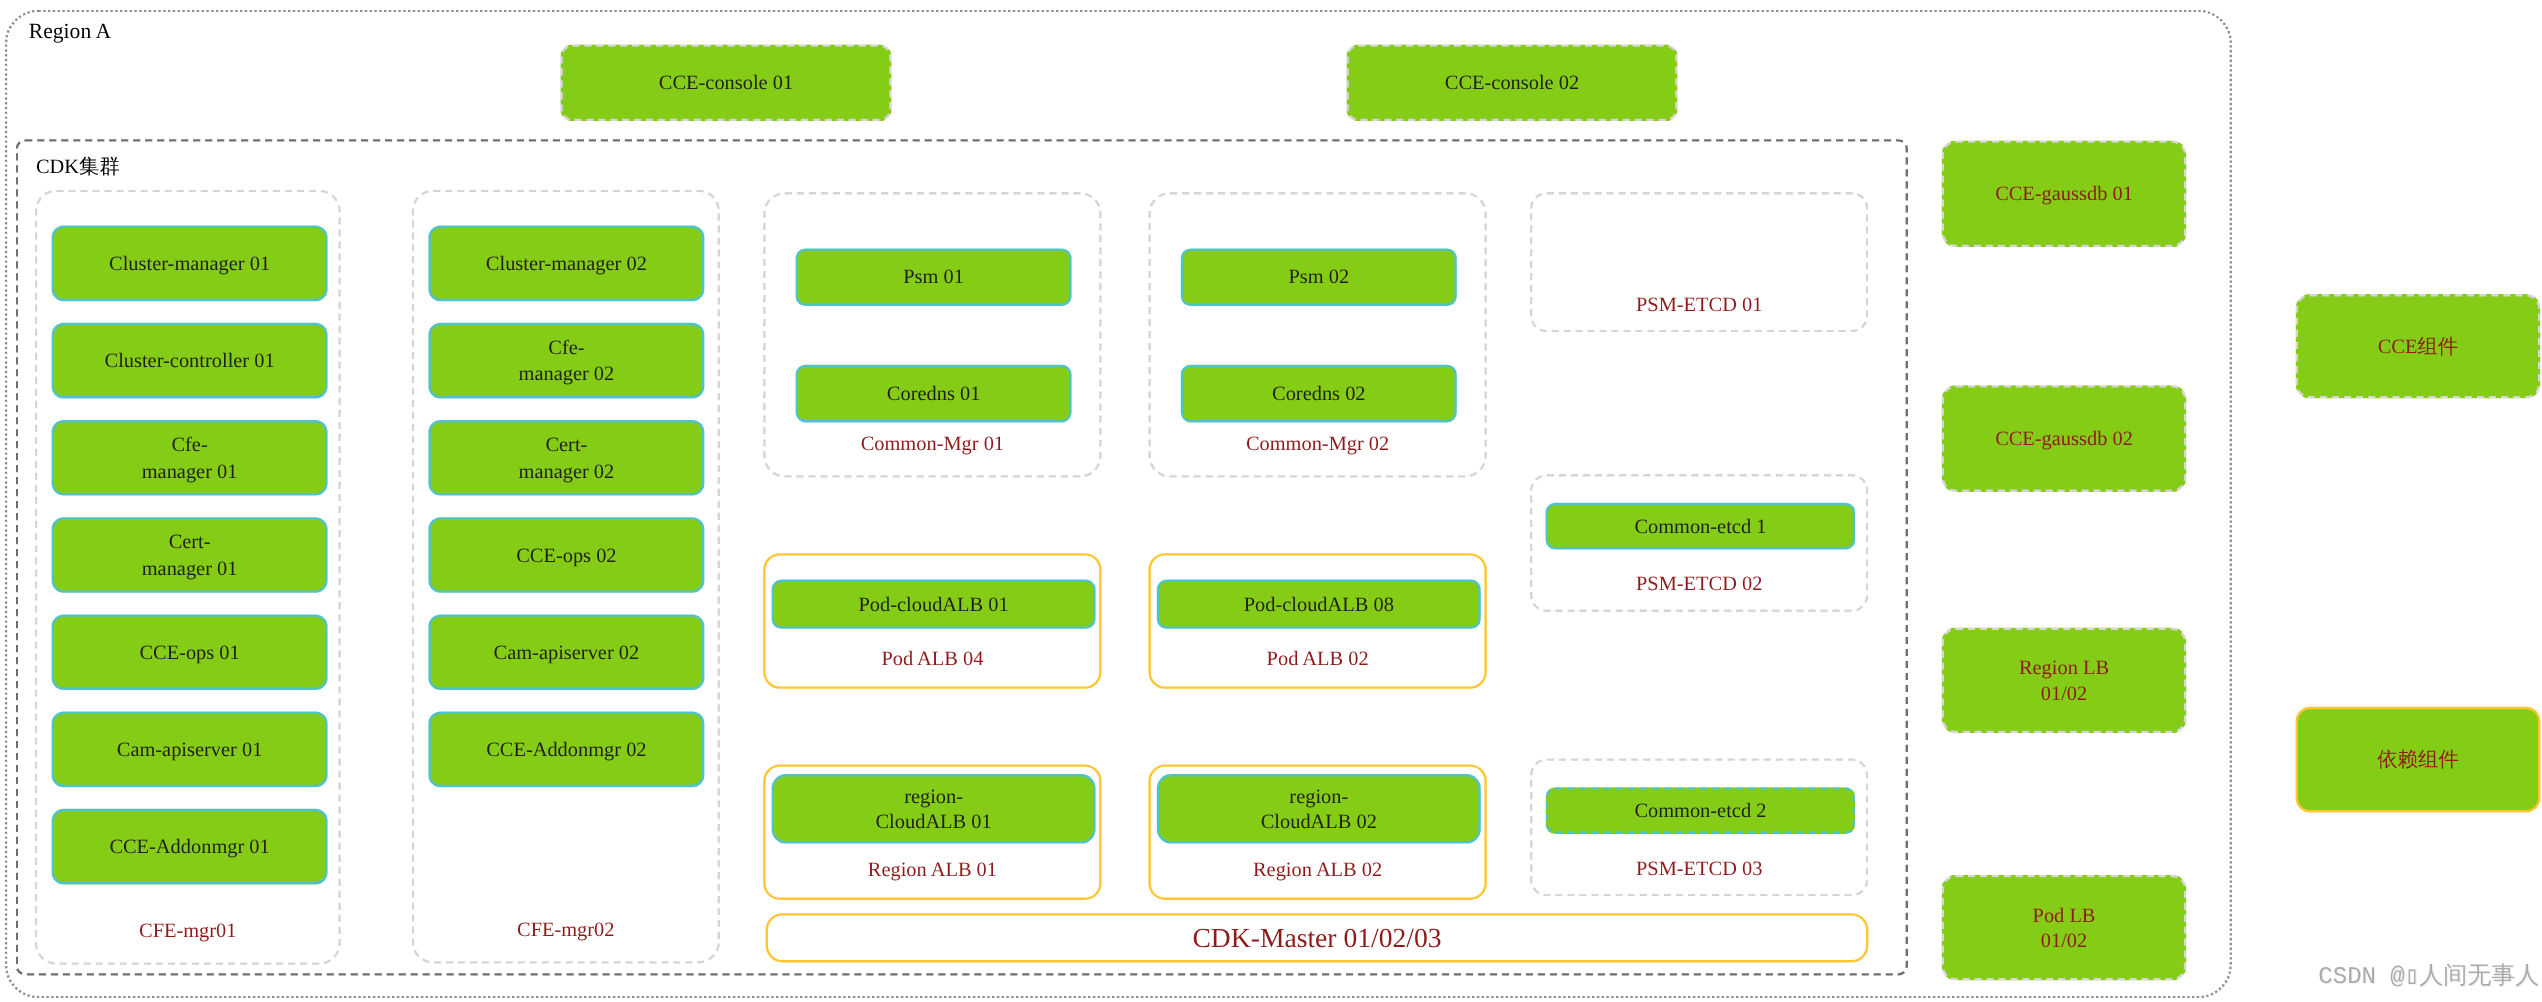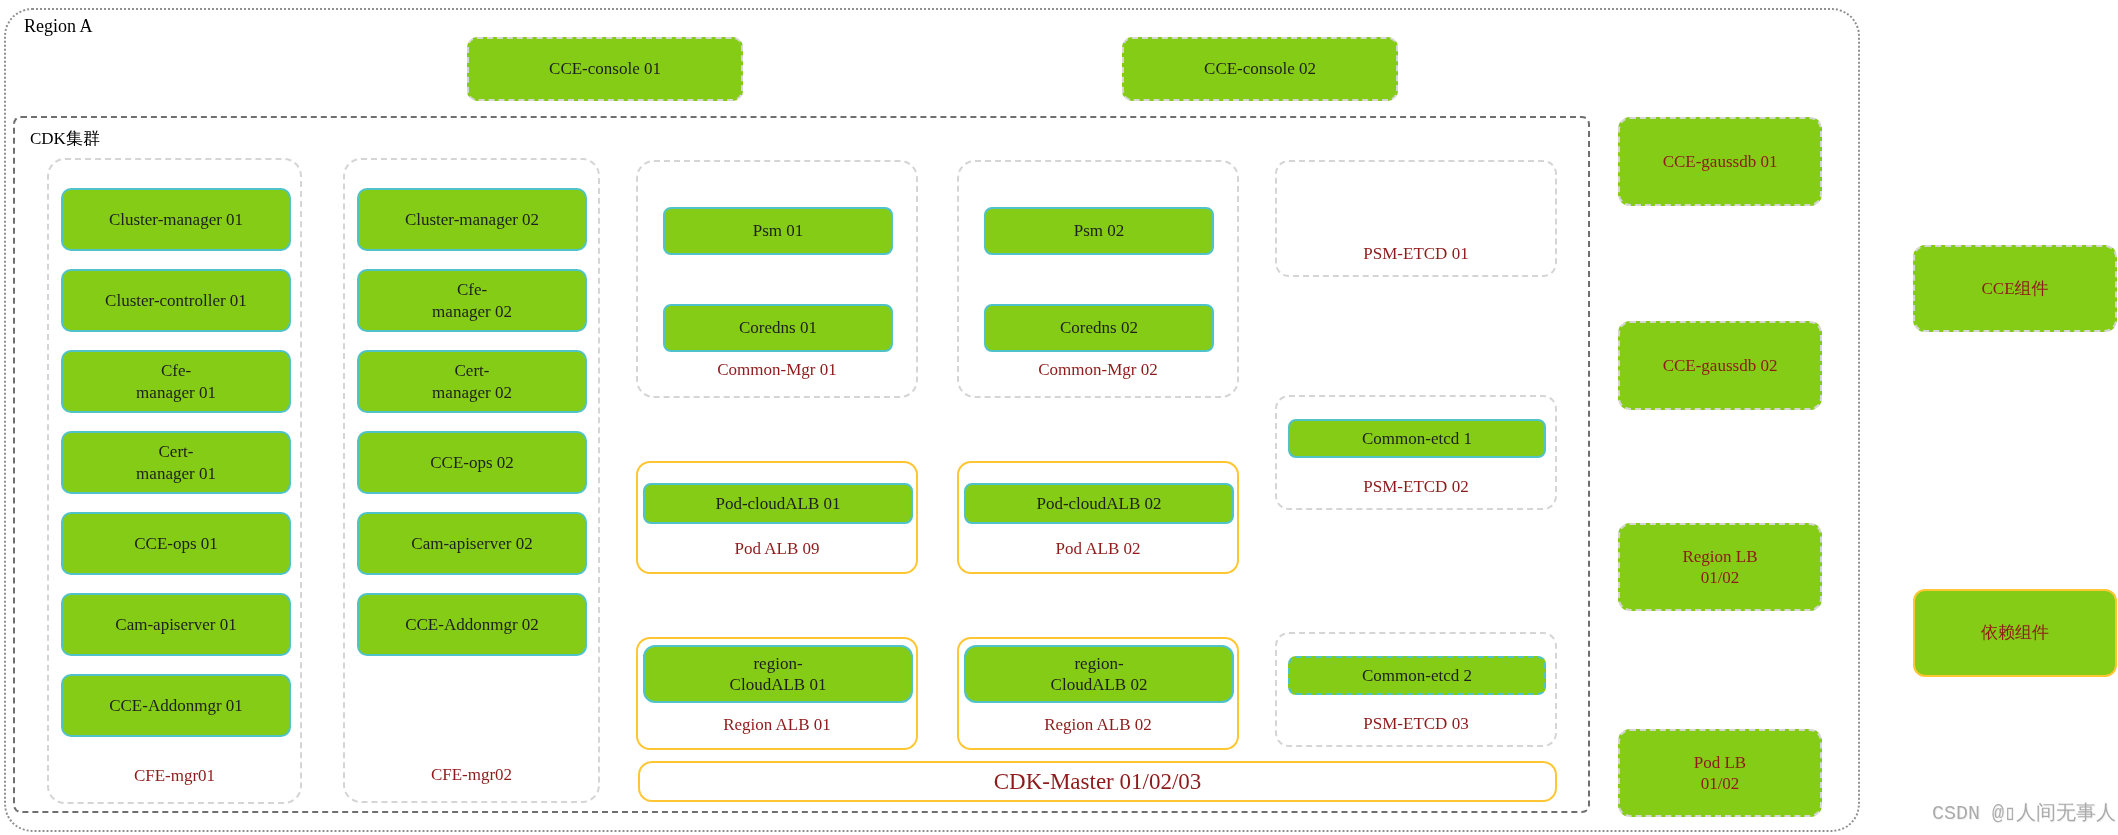--- a/index.html
+++ b/index.html
@@ -30,21 +30,21 @@
   .plain-node{border:2px dashed var(--lightgray);border-radius:12px}
   .red-text{color:var(--red)}
 
   .group-label{position:absolute;left:0;right:0;text-align:center;font-size:17px;color:var(--red)}
 
   
   #console1{left:467px;top:37px;width:276px;height:64px;border-radius:10px}
   #console2{left:1122px;top:37px;width:276px;height:64px;border-radius:10px}
 
   
-  #cfe1{left:47px;top:158px;width:255px;height:646px;border-radius:18px}
+  #cfe1{left:29px;top:158px;width:255px;height:646px;border-radius:18px}
   #cfe2{left:343px;top:158px;width:257px;height:645px;border-radius:18px}
   .cfe .item{position:absolute;left:12px;width:230px;height:63px}
   .cfe .item:nth-of-type(1){top:28px}
   .cfe .item:nth-of-type(2){top:109px}
   .cfe .item:nth-of-type(3){top:190px}
   .cfe .item:nth-of-type(4){top:271px}
   .cfe .item:nth-of-type(5){top:352px}
   .cfe .item:nth-of-type(6){top:433px}
   .cfe .item:nth-of-type(7){top:514px}
   .cfe .group-label{bottom:16px}
@@ -152,24 +152,24 @@
     <div class="item node teal-node">Common-etcd 1</div>
     <div class="group-label">PSM-ETCD 02</div>
   </div>
   <div id="petcd3" class="abs lightdash petcd">
     <div class="item node teal-node-dashed">Common-etcd 2</div>
     <div class="group-label">PSM-ETCD 03</div>
   </div>
 
   <div id="podalb1" class="abs yellowline podalb">
     <div class="item node teal-node">Pod-cloudALB 01</div>
-    <div class="group-label">Pod ALB 09</div>
+    <div class="group-label">Pod ALB 04</div>
   </div>
   <div id="podalb2" class="abs yellowline podalb">
-    <div class="item node teal-node">Pod-cloudALB 02</div>
+    <div class="item node teal-node">Pod-cloudALB 08</div>
     <div class="group-label">Pod ALB 02</div>
   </div>
 
   <div id="regalb1" class="abs yellowline regalb">
     <div class="item node teal-node">region-
 CloudALB 01</div>
     <div class="group-label">Region ALB 01</div>
   </div>
   <div id="regalb2" class="abs yellowline regalb">
     <div class="item node teal-node">region-

